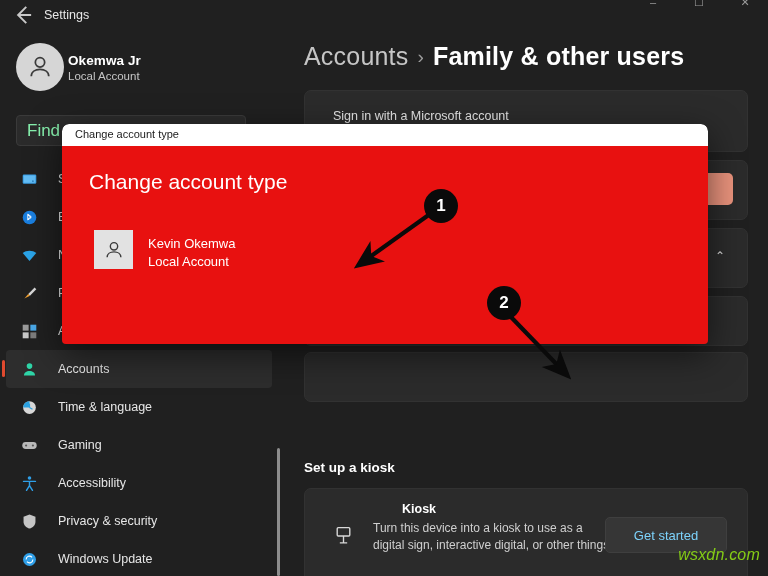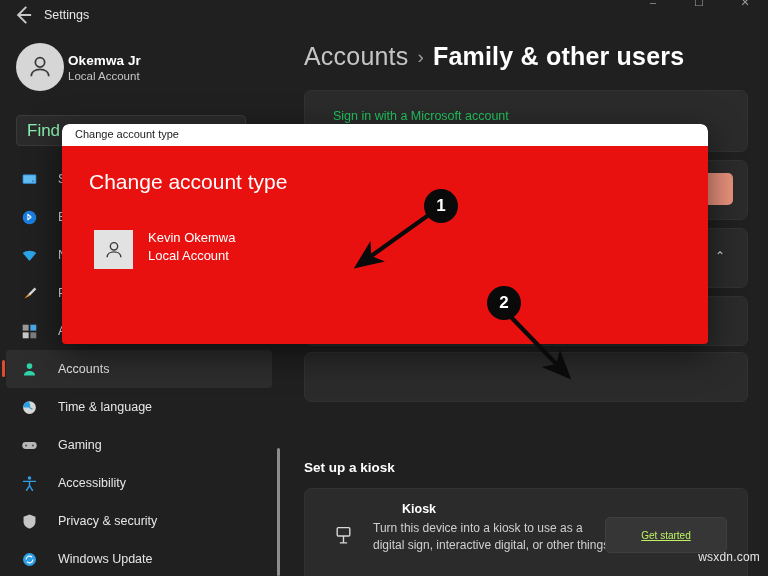--- a/index.html
+++ b/index.html
@@ -72,21 +72,21 @@
   .breadcrumb { position: absolute; left: 14px; top: 12px; font-size: 25px; letter-spacing: .2px; }
   .bc-parent { color: #c5c5c5; font-weight: 400; }
   .bc-sep { color: #9e9e9e; margin: 0 9px; font-size: 19px; vertical-align: 2px;}
   .bc-current { color: #ffffff; font-weight: 600; }
 
   .card {
     position: absolute; left: 14px; background: #2b2b2b; border-radius: 7px;
     border: 1px solid #323232;
   }
   .card-msa { top: 60px; width: 444px; height: 62px; }
-  .msa-link { position: absolute; left: 28px; top: 18px; font-size: 12.5px; color: #22c55e; }
+  .msa-link { position: absolute; left: 28px; top: 18px; font-size: 12.5px; color: #e5e5e5; }
 
   .card-r2 { top: 130px; width: 444px; height: 60px; }
   .accent-btn {
     position: absolute; right: 14px; top: 12px; width: 110px; height: 32px;
     background: #e8927c; border-radius: 5px;
   }
   .card-r3 { top: 198px; width: 444px; height: 60px; }
   .chev-up { position: absolute; right: 22px; top: 20px; color: #d6d6d6; font-size: 12px; }
   .card-r4 { top: 266px; width: 444px; height: 50px; }
   .card-r5 { top: 322px; width: 444px; height: 50px; }
@@ -94,48 +94,48 @@
   .section-title { position: absolute; left: 14px; top: 430px; font-size: 13.5px; color: #ffffff; font-weight: 600; }
   .card-kiosk { top: 458px; width: 444px; height: 100px; }
   .kiosk-ico { position: absolute; left: 28px; top: 36px; color: #d9d9d9; }
   .kiosk-ico svg { width: 21px; height: 21px; }
   .kiosk-title { position: absolute; left: 68px; top: 13px; font-size: 12.5px; color: #ffffff; font-weight: 600; padding-left: 29px; }
   .kiosk-desc { position: absolute; left: 68px; top: 31px; width: 240px; font-size: 12px; color: #cfcfcf; line-height: 17px; }
   .getstarted {
     position: absolute; right: 20px; top: 28px; width: 122px; height: 36px;
     background: #363636; border: 1px solid #3f3f3f; border-radius: 5px;
     display: flex; align-items: center; justify-content: center;
-    font-size: 10px; color: #bef264; text-decoration: underline;
+    font-size: 13px; color: #7dd3fc;
   }
 
   .vscroll {
     position: absolute; left: 277px; top: 448px; width: 3px; height: 128px;
     background: #8d8d8d; border-radius: 2px;
   }
-  .watermark { position: absolute; right: 8px; bottom: 12px; font-size: 12px; color: #e5e5e5; letter-spacing: .2px; }
+  .watermark { position: absolute; right: 8px; bottom: 12px; font-size: 16px; color: #84cc16; letter-spacing: .2px; font-style: italic; }
 
   
   .dialog {
     position: absolute; left: 62px; top: 124px; width: 646px; height: 220px;
     border-radius: 7px 7px 4px 4px; overflow: hidden;
     box-shadow: 0 10px 34px rgba(0,0,0,.55);
     text-decoration: underline;
   }
   .dlg-titlebar {
     height: 22px; background: #ffffff; position: relative;
     border-radius: 7px 7px 0 0;
   }
   .dlg-titlebar .dt-text {
     position: absolute; left: 13px; top: 4px; font-size: 11px; color: #1b1b1b;
   }
   .dlg-body { position: relative; height: 288px; background: #e81110; }
   .dlg-heading {
     position: absolute; left: 27px; top: 24px; font-size: 21px; color: #ffffff; font-weight: 400;
   }
-  .dlg-user { position: absolute; left: 32px; top: 84px; display: flex; align-items: flex-start; }
+  .dlg-user { position: absolute; left: 32px; top: 84px; display: flex; align-items: flex-end; }
   .dlg-avatar {
     width: 39px; height: 39px; background: #e2e2e2;
     display: flex; align-items: center; justify-content: center;
   }
   .dlg-avatar svg { width: 22px; height: 22px; }
   .dlg-user-text { margin-left: 15px; }
   .dlg-user-name { font-size: 13px; color: #ffffff; }
   .dlg-user-sub { font-size: 13px; color: #ffffff; margin-top: 3px; }
 
   .dropdown { position: absolute; left: 26px; top: 146px; width: 266px; }

